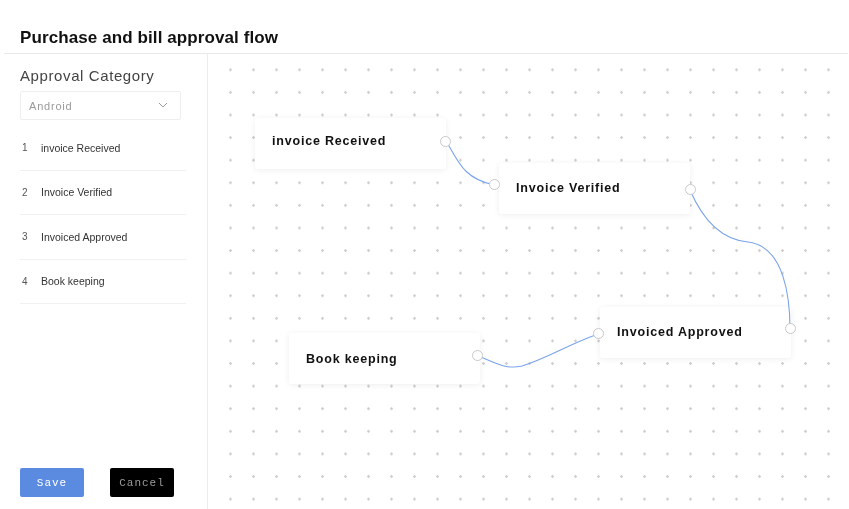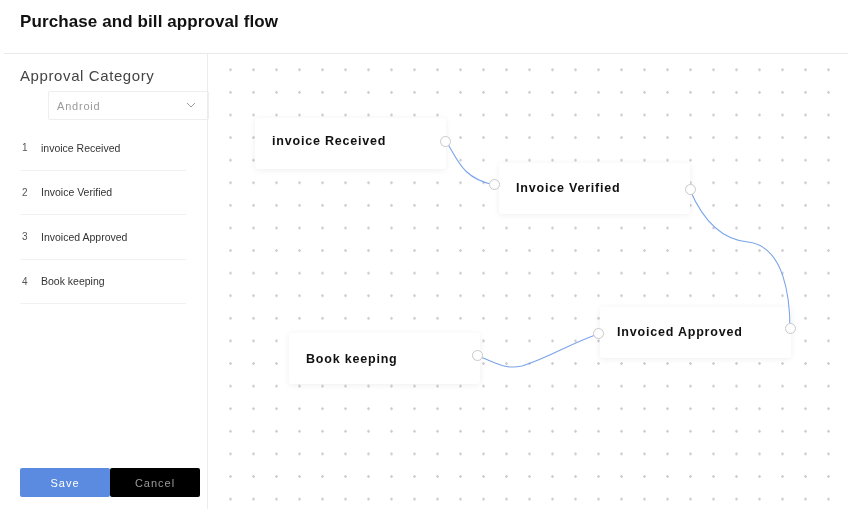--- a/index.html
+++ b/index.html
@@ -1,34 +1,34 @@
 <!DOCTYPE html>
 <html><head>
   <meta charset="utf-8">
   <style>
     * { box-sizing: border-box; margin: 0; padding: 0; }
     html, body { width: 849px; height: 509px; background: #ffffff; overflow: hidden; }
     body { font-family: "Liberation Sans", "DejaVu Sans", sans-serif; color: #1a1a1a; position: relative; }
 
     .header { position: absolute; left: 0; top: 0; width: 849px; height: 53px; }
-    .header .title { position: absolute; left: 20px; top: 12px; font-size: 17px; font-weight: bold; color: #111; letter-spacing: 0.1px; }
+    .header .title { position: absolute; left: 20px; top: 28px; font-size: 17px; font-weight: bold; color: #111; letter-spacing: 0.1px; }
     .header-rule { position: absolute; left: 4px; top: 53px; width: 844px; height: 1px; background: #e9e9e9; }
 
     .sidebar { position: absolute; left: 0; top: 54px; width: 208px; height: 455px; border-right: 1px solid #ececec; }
     .sidebar .cat-label { position: absolute; left: 20px; top: 13px; font-size: 15px; color: #444; letter-spacing: 0.6px; }
-    .select { position: absolute; left: 20px; top: 37px; width: 161px; height: 29px; border: 1px solid #eeeeee; border-radius: 2px; display: flex; align-items: center; padding-left: 8px; cursor: pointer; margin-left: 28px; }
+    .select { position: absolute; left: 20px; top: 37px; width: 161px; height: 29px; border: 1px solid #eeeeee; border-radius: 2px; display: flex; align-items: center; padding-left: 8px; cursor: pointer; }
     .select .val { font-size: 11px; color: #9a9a9a; letter-spacing: 0.8px; }
     .select .chev { position: absolute; right: 12px; top: 8px; width: 10px; height: 10px; }
 
     .steps { position: absolute; left: 20px; top: 72px; width: 166px; }
     .step { height: 44.5px; display: flex; align-items: center; border-bottom: 1px solid #f1f1f1; cursor: pointer; }
     .step .num { width: 21px; font-size: 10px; color: #555; padding-left: 2px; }
     .step .lbl { font-size: 10.5px; color: #333; }
 
-    .btn { position: absolute; top: 468px; height: 29px; width: 90px; border: none; font-size: 11px; letter-spacing: 1px; display: flex; align-items: center; justify-content: center; cursor: pointer; font-family: Liberation Sans, sans-serif; }
+    .btn { position: absolute; top: 468px; height: 29px; width: 64px; border: none; font-size: 11px; letter-spacing: 1px; display: flex; align-items: center; justify-content: center; cursor: pointer; font-family: Liberation Mono, monospace; }
     .btn.save { left: 20px; background: #5b8be0; color: #ffffff; border-radius: 2px; }
     .btn.cancel { left: 110px; background: #000000; color: #9b9b9b; border-radius: 2px; }
 
     .canvas { position: absolute; left: 209px; top: 54px; width: 640px; height: 455px;
       background-image: radial-gradient(circle, #cfcfcf 1.1px, transparent 1.5px);
       background-size: 23px 22.6px;
       background-position: 10px 4.5px; }
 
     .node { position: absolute; background: #ffffff; border-radius: 3px; box-shadow: 0 1px 6px rgba(0,0,0,0.07); cursor: move; }
     .node .nlabel { position: absolute; font-size: 12.5px; font-weight: bold; color: #111; letter-spacing: 0.8px; white-space: nowrap; }

